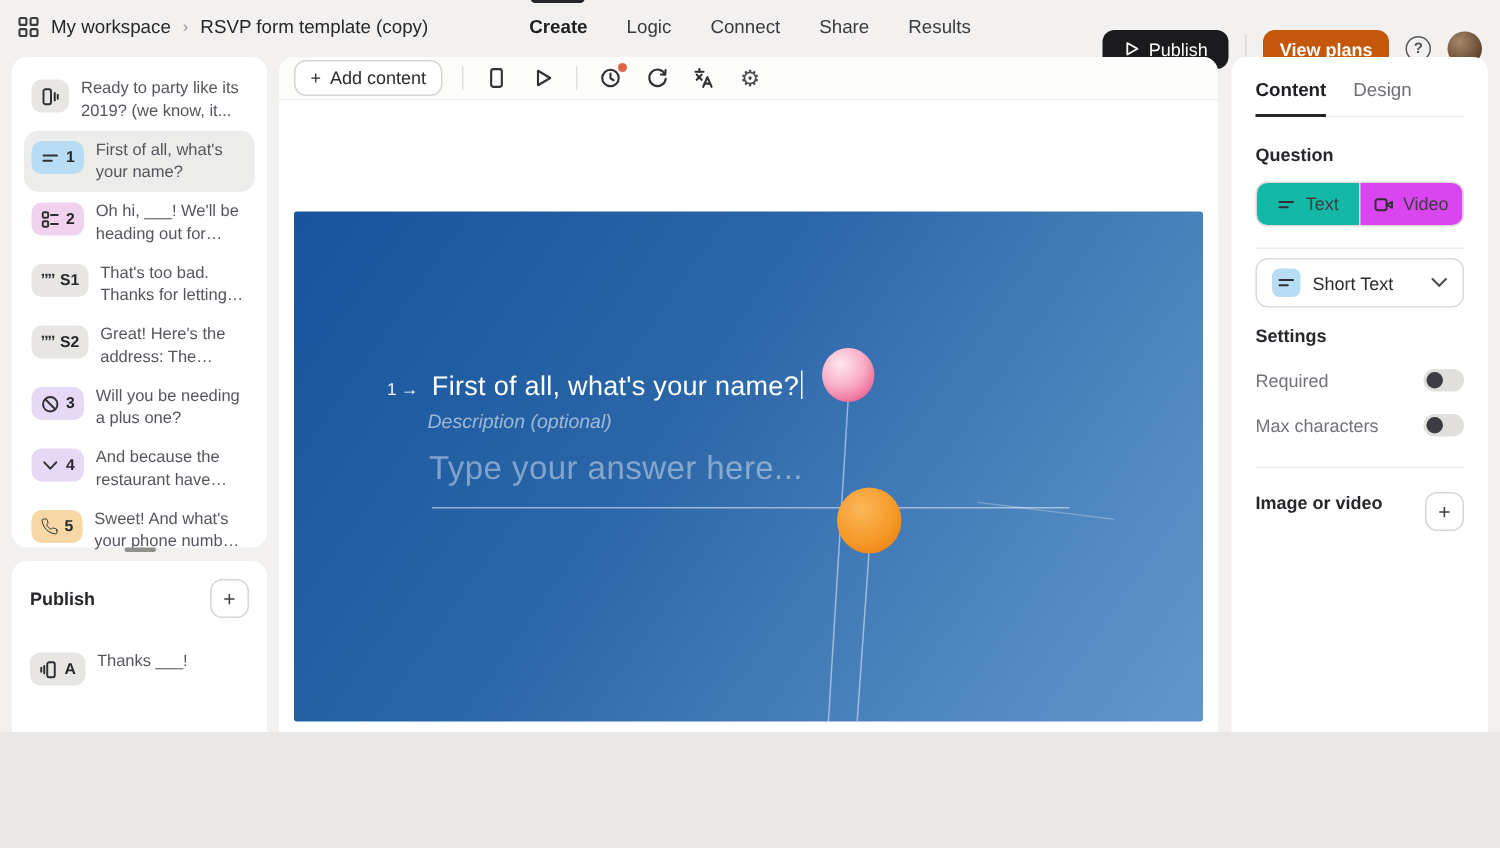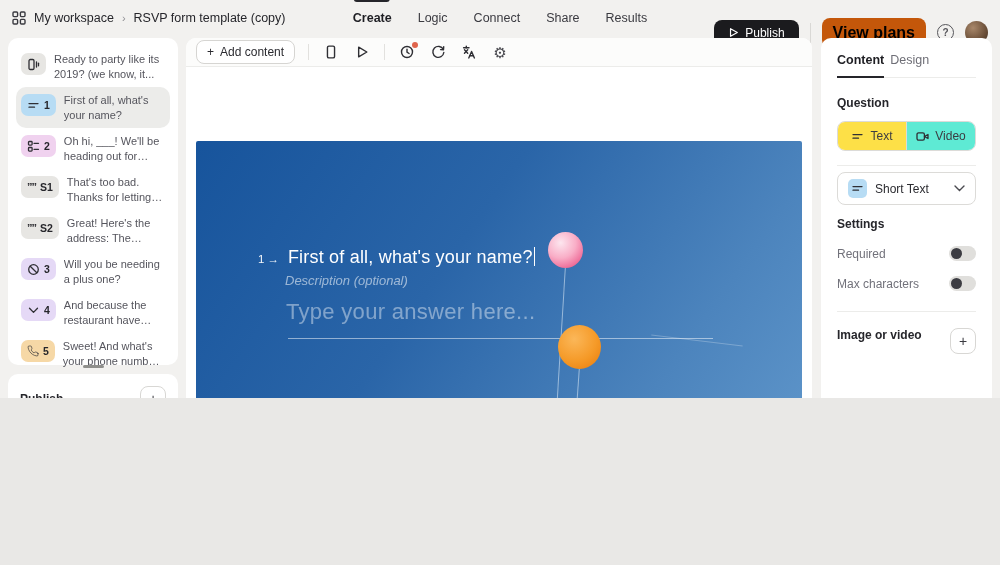--- a/index.html
+++ b/index.html
@@ -1,30 +1,30 @@
 <!DOCTYPE html>
 <html style="--publish: #1b1b1e; --plans: #c4570a; --alert: #e0654d; --chip: #b7dcf4;"><head>
 <meta charset="utf-8">
 <style>
   * { margin:0; padding:0; box-sizing:border-box; }
   body { font-family:"Liberation Sans", sans-serif; background:#e9e8e6; }
-  .page { position:relative; width:1000px; height:398px; background:#f2f1ef; overflow:hidden; }
+  .page { position:relative; width:1000px; height:488px; background:#f2f1ef; overflow:hidden; }
 
   
   .hdr { position:absolute; top:0; left:0; width:100%; height:36px; display:flex; align-items:center; padding:0 12px; }
   .hdr-left { display:flex; align-items:center; gap:8px; font-size:12.5px; color:#26262b; }
   .crumb-sep { color:#8f8f94; font-size:11px; }
   .hdr-nav { position:absolute; left:50%; transform:translateX(-50%); display:flex; gap:26px; }
   .nav-item { position:relative; font-size:12.5px; color:#3a3a40; cursor:pointer; }
   .nav-item.active { font-weight:bold; color:#1e1e23; }
   .nav-item.active::before { content:""; position:absolute; top:-12px; left:50%; transform:translateX(-50%); width:36px; height:3px; background:#25252a; border-radius:0 0 3px 3px; }
   .hdr-right { margin-left:auto; display:flex; align-items:center; gap:11px;margin-top:29px; }
   .btn-publish { display:flex; align-items:center; gap:6px; background:var(--publish,#1b1b1e); color:#fff; border:none; border-radius:8px; padding:6px 14px; font-size:12px; font-family:inherit; cursor:pointer; }
   .hdr-sep { width:1px; height:20px; background:#d9d8d5; }
-  .btn-plans { background:var(--plans,#c4570a); color:#000000; border:none; border-radius:8px; padding:6px 11px; font-size:16px; font-weight:bold; font-family:inherit; cursor:pointer; }
+  .btn-plans { background:var(--plans,#c4570a); color:#ffffff; border:none; border-radius:8px; padding:6px 11px; font-size:12px; font-weight:bold; font-family:inherit; cursor:pointer; }
   .help { width:17px; height:17px; border:1.4px solid #55555a; border-radius:50%; display:flex; align-items:center; justify-content:center; font-size:10px; font-weight:bold; color:#55555a; cursor:pointer; }
   .avatar { width:23px; height:23px; border-radius:50%; background:radial-gradient(circle at 35% 30%, #a8876a, #6b4f38 60%, #3c2c1f); cursor:pointer; }
 
   
   .panel { position:absolute; background:#fff; border-radius:10px; }
   #sidebar-panel { left:8px; top:38px; width:170px; height:327px; padding:8px; }
   #endings-panel { left:8px; top:374px; width:170px; height:183px; padding:12px; }
   #center-panel { left:186px; top:38px; width:626px; height:519px; }
   #right-panel  { left:821px; top:38px; width:171px; height:519px; padding:0 16px; }
   .drag-handle { position:absolute; left:83px; top:365px; width:21px; height:2.5px; background:#8f8f8c; border-radius:2px; cursor:ns-resize; }
@@ -58,29 +58,29 @@
   .q-line { position:absolute; left:92px; top:197px; width:425px; height:1px; background:rgba(255,255,255,.5); }
   .contrail { position:absolute; left:455px; top:199px; width:92px; height:1px; background:rgba(255,255,255,.25); transform:rotate(7deg); }
   .string { position:absolute; width:1px; background:rgba(230,241,250,.55); transform-origin:top center; }
   .string.pink { left:369px; top:124px; height:218px; transform:rotate(3.5deg); }
   .string.orange { left:383px; top:225px; height:117px; transform:rotate(4deg); }
   .balloon { position:absolute; border-radius:50%; }
   .balloon.pink { left:352px; top:91px; width:35px; height:36px; background:radial-gradient(circle at 36% 30%, #fde6ef, #f9aec7 45%, #f17ba3 70%, #e4517f 92%); }
   .balloon.orange { left:362px; top:184px; width:43px; height:44px; background:radial-gradient(circle at 38% 32%, #fbb759, #f59a28 55%, #ec8414 85%, #e07a10); }
 
   
-  .ptabs { display:flex; gap:6px; padding:15px 0 10px; border-bottom:1px solid #ececea; }
+  .ptabs { display:flex; gap:18px; padding:15px 0 10px; border-bottom:1px solid #ececea; }
   .ptab { position:relative; font-size:12.5px; color:#6e6e76; cursor:pointer; }
   .ptab.active { color:#1e1e23; font-weight:bold; }
   .ptab.active::after { content:""; position:absolute; left:0; right:0; bottom:-11px; height:2px; background:#25252a; }
   .sec-label { font-size:12px; font-weight:bold; color:#26262b; margin-top:18px; }
   .seg { display:flex; margin-top:11px; height:30px; border:1px solid #dcdbd8; border-radius:8px; overflow:hidden; }
-  .seg-opt { flex:1; display:flex; align-items:center; justify-content:center; gap:6px; font-size:12px; color:#3c3c42; cursor:pointer; background:#5eead4; }
+  .seg-opt { flex:1; display:flex; align-items:center; justify-content:center; gap:6px; font-size:12px; color:#3c3c42; cursor:pointer; background:#d946ef; }
   .seg-opt + .seg-opt { border-left:1px solid #dcdbd8; }
-  .seg-opt.sel { background:#fde047; }
+  .seg-opt.sel { background:#14b8a6; }
   .pdiv { height:1px; background:#ececea; margin-top:14px; }
   .dropdown { display:flex; align-items:center; gap:8px; margin-top:6px; height:33px; border:1px solid #dcdbd8; border-radius:8px; padding:0 10px; cursor:pointer; background:#fff; }
   .dd-chip { width:19px; height:19px; border-radius:5px; background:var(--chip,#b7dcf4); display:flex; align-items:center; justify-content:center; flex:none; }
   .dd-label { font-size:12px; color:#2b2b30; }
   .dd-chev { margin-left:auto; display:flex; }
   .set-row { display:flex; align-items:center; justify-content:space-between; margin-top:15px; }
   .set-label { font-size:12px; color:#71717a; }
   .toggle { width:27px; height:15px; border-radius:8px; background:#e0dfdc; position:relative; cursor:pointer; flex:none; }
   .toggle .knob { position:absolute; left:2px; top:2px; width:11px; height:11px; border-radius:50%; background:#3c3c42; }
   .iv-row { display:flex; justify-content:space-between; margin-top:16px; }

